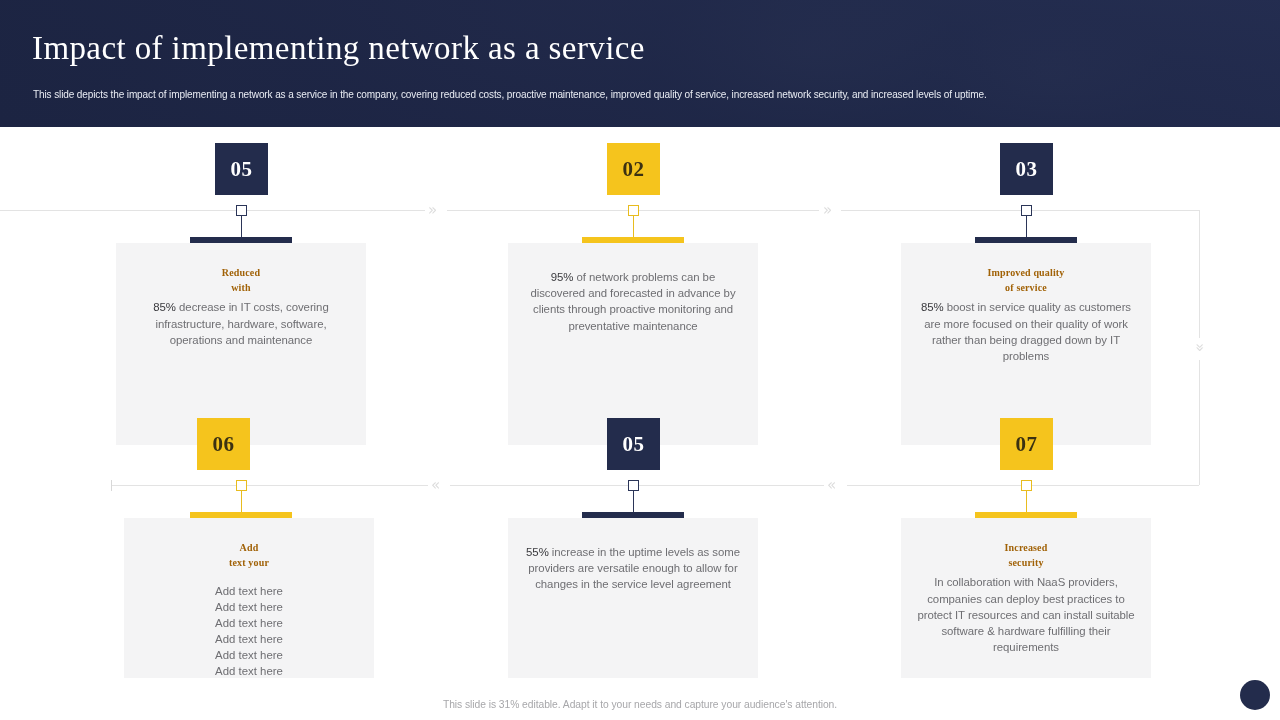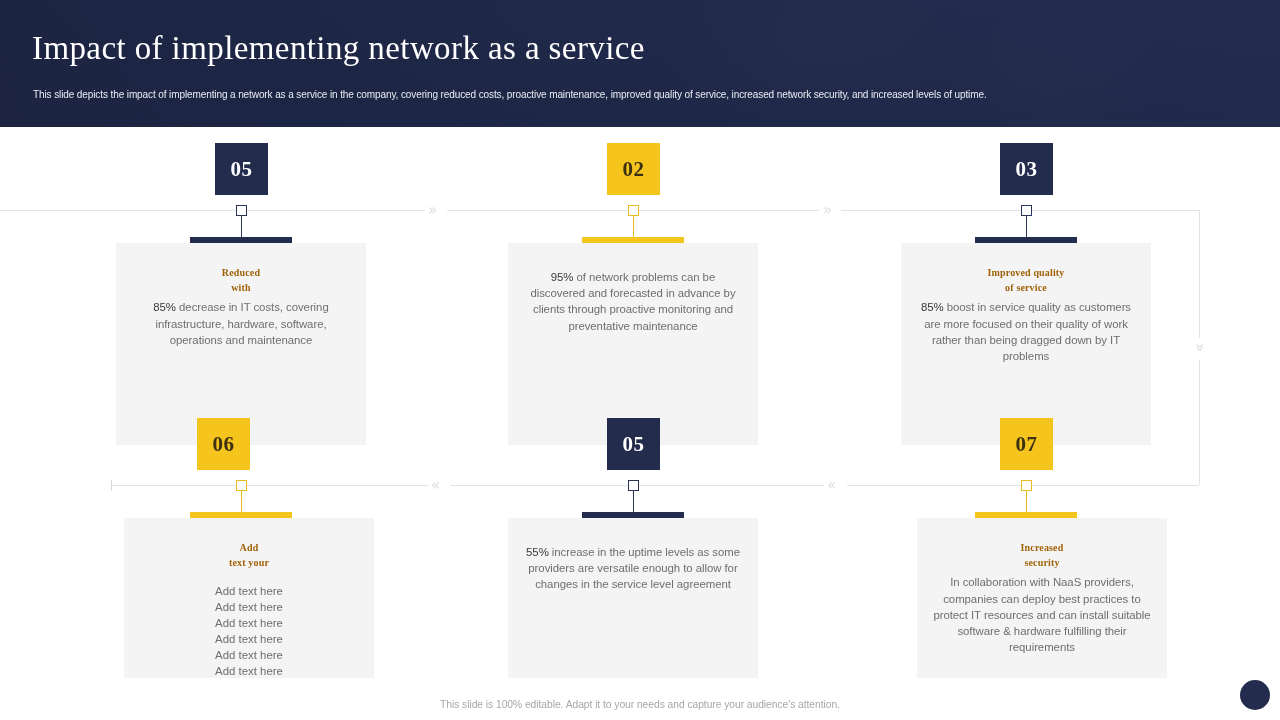--- a/index.html
+++ b/index.html
@@ -221,25 +221,25 @@
       <b>55%</b><span> increase in the uptime levels as some providers are versatile enough to allow for changes in the service level agreement</span>
     </div>
   </div>
 </div>
 
 <div class="item" style="left:901px; top:418px;">
   <div class="numbox gold" style="left:99px; top:0px;">07</div>
   <div class="stem" style="left:125px; top:67px; height:35px; background:#e8bc1f;"></div>
   <div class="knob gold" style="left:120px; top:62px;"></div>
   <div class="accentbar gold" style="left:74px; top:94px;"></div>
-  <div class="card" style="left:16px; top:100px; height:160px;">
+  <div class="card" style="left:0px; top:100px; height:160px;">
     <div class="card-title">
       <span>Increased</span><br>
       <span>security</span>
     </div>
     <div class="card-body">
       <b></b><span>In collaboration with NaaS providers, companies can deploy best practices to protect IT resources and can install suitable software &amp; hardware fulfilling their requirements</span>
     </div>
   </div>
 </div>
 
-<div class="footer-note">This slide is 100% editable. Adapt it to your needs and capture your audience's attention.</div>
+<div class="footer-note">This slide is 31% editable. Adapt it to your needs and capture your audience's attention.</div>
 <div class="corner-dot"></div>
 
 </body></html>

